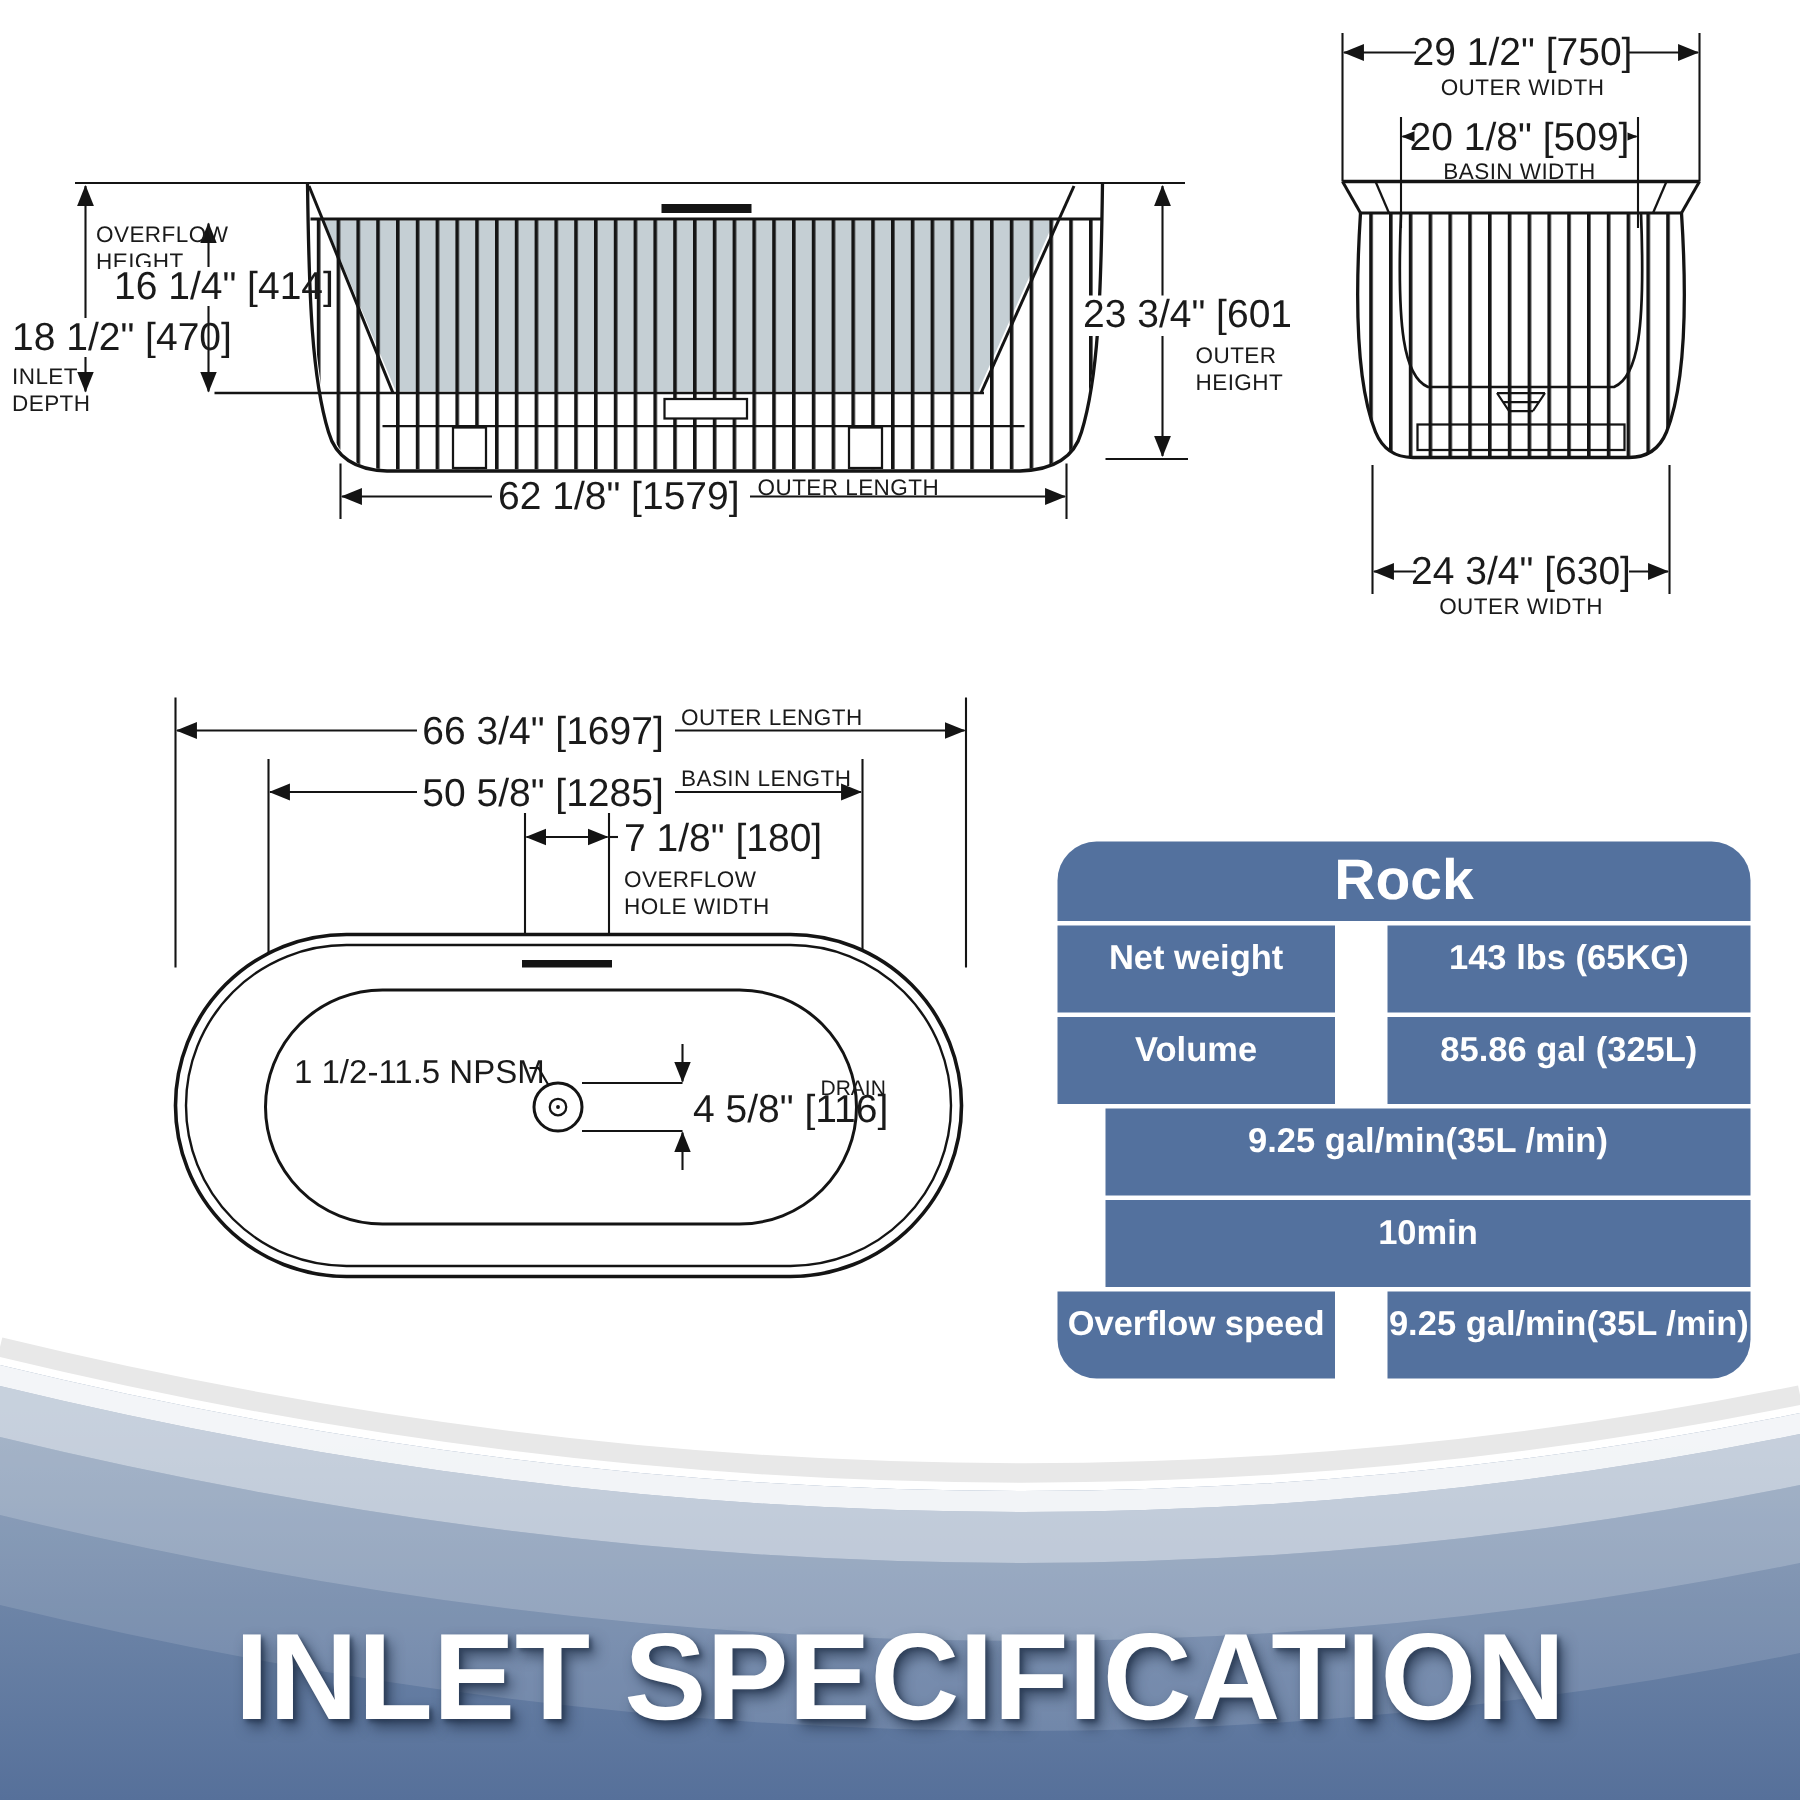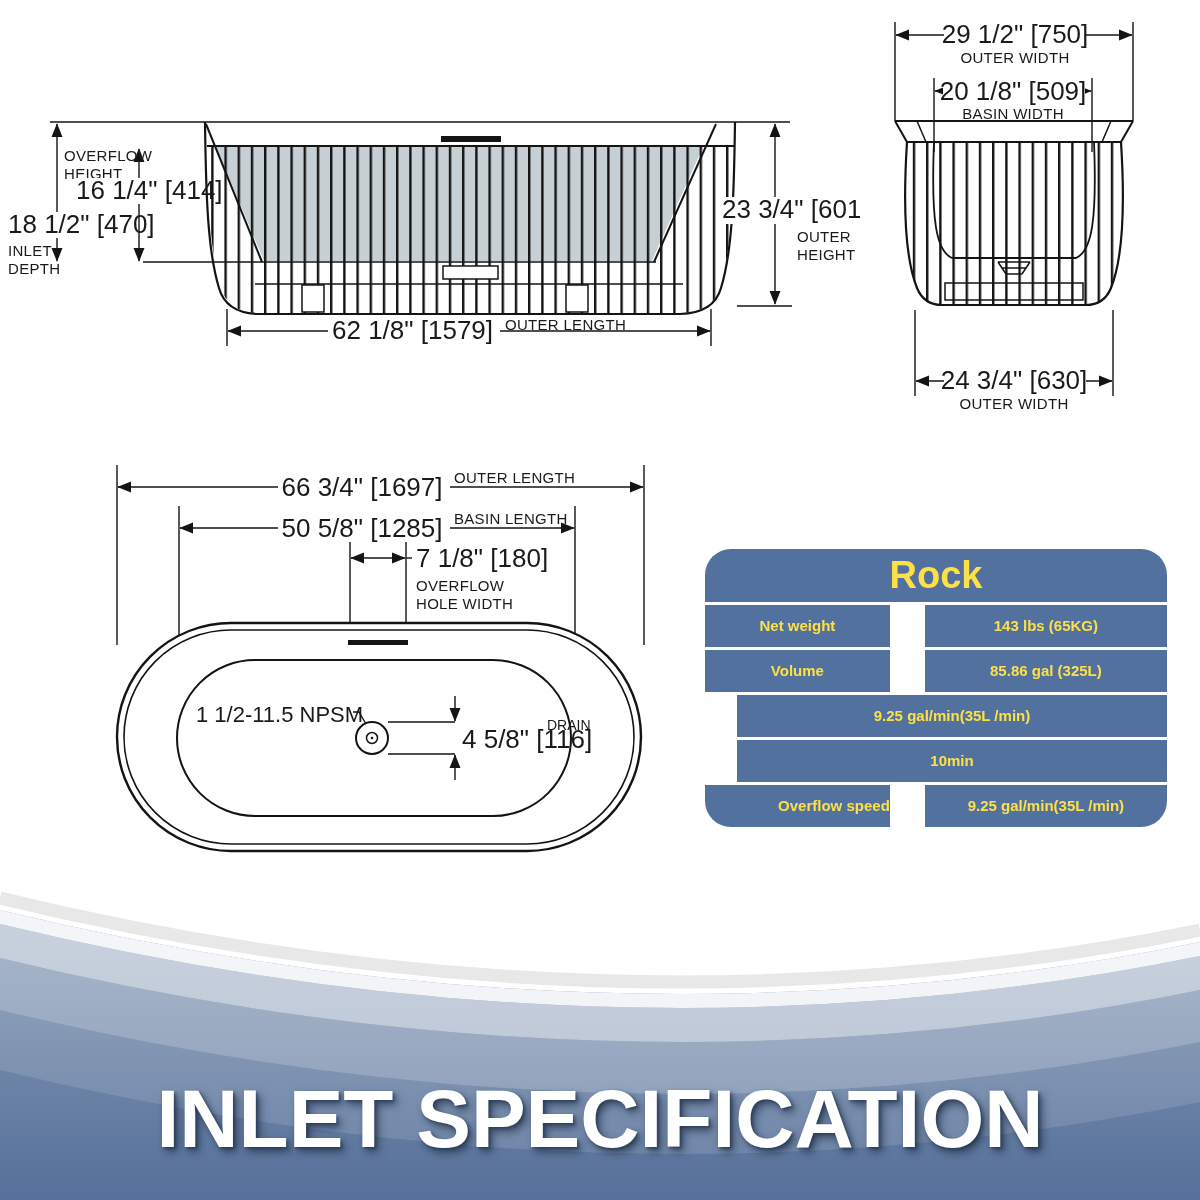--- a/index.html
+++ b/index.html
@@ -3,27 +3,27 @@
 <meta charset="utf-8">
 <style>
   html,body{margin:0;padding:0;background:#fff;}
   #stage{position:relative;width:1200px;height:1200px;background:#ffffff;overflow:hidden;
          font-family:"Liberation Sans", sans-serif;}
   svg text{font-family:"Liberation Sans", sans-serif;fill:#1a1a1a;}
   .dimv{font-size:26px;}
   .dims{font-size:15px;letter-spacing:.3px;}
   .drawing{position:absolute;}
   
-  #spec-table{position:absolute;left:705px;top:549px;width:462px;color:#fde047;text-align:center;}
+  #spec-table{position:absolute;left:705px;top:561px;width:462px;color:#ffffff;text-align:center;}
   #spec-table .hdr{height:53px;line-height:53px;border-radius:26px 26px 0 0;
                    font-size:38px;font-weight:bold;}
-  #spec-table .row{display:flex;margin-top:3px;height:42px;line-height:42px;font-size:15px;font-weight:600;}
+  #spec-table .row{display:flex;margin-top:3px;height:58px;line-height:42px;font-size:23px;font-weight:600;}
   #spec-table .row .lbl{width:40%;margin-right:3px;}
   #spec-table .row .val{flex:1;margin-left:32px;}
-  #spec-table .row:last-child .lbl{border-radius:0 0 0 26px;text-align:right;}
+  #spec-table .row:last-child .lbl{border-radius:0 0 0 26px;}
   #spec-table .row:last-child .val{border-radius:0 0 26px 0;}
   
   #banner-title{position:absolute;left:0;right:0;top:1078px;text-align:center;
     font-size:82px;font-weight:bold;color:#ffffff;letter-spacing:0px;line-height:1;
     text-shadow:4px 5px 9px rgba(30,45,70,.7), 2px 2px 3px rgba(30,45,70,.55);}
 </style>
 </head>
 <body>
 
 <div id="stage">

